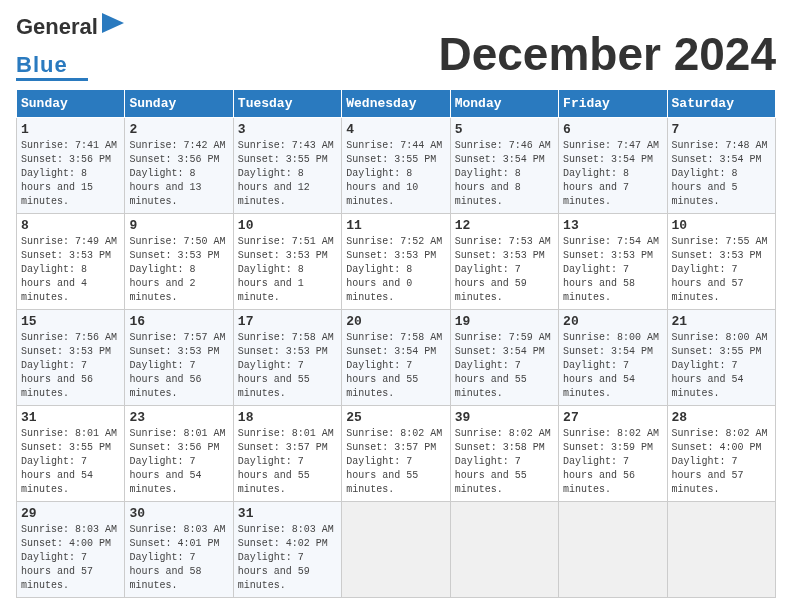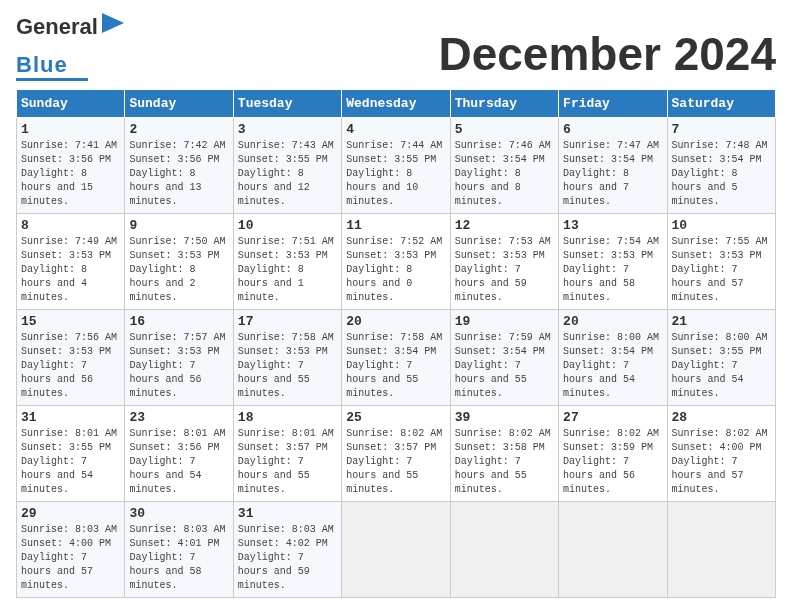--- a/index.html
+++ b/index.html
@@ -103,21 +103,21 @@
   </div>
 </div>
 
 <table>
   <thead>
     <tr>
       <th>Sunday</th>
       <th>Sunday</th>
       <th>Tuesday</th>
       <th>Wednesday</th>
-      <th>Thursday</th>
+      <th>Monday</th>
       <th>Friday</th>
       <th>Saturday</th>
     </tr>
   </thead>
   <tbody id="calendar-body">
       <tr>
         <td>
     <span class="day-num">1</span>
     <div class="day-info">
       Sunrise: 7:41 AM<br>

